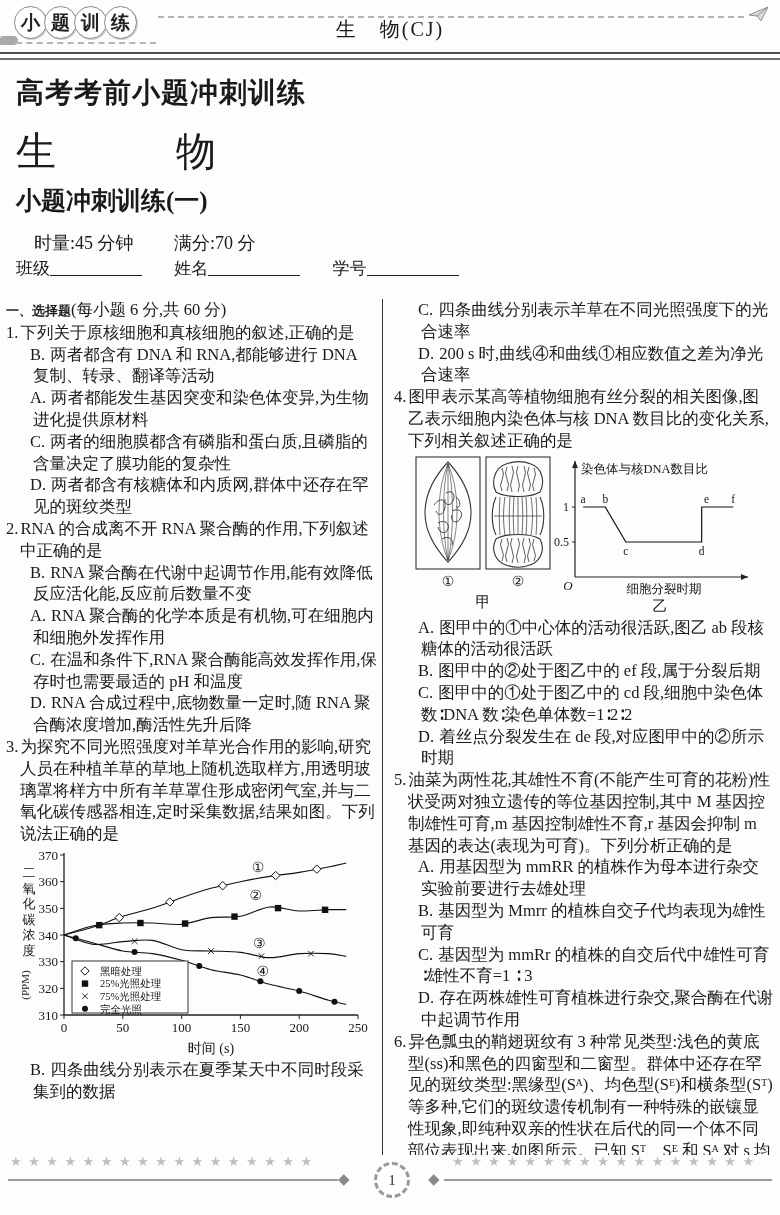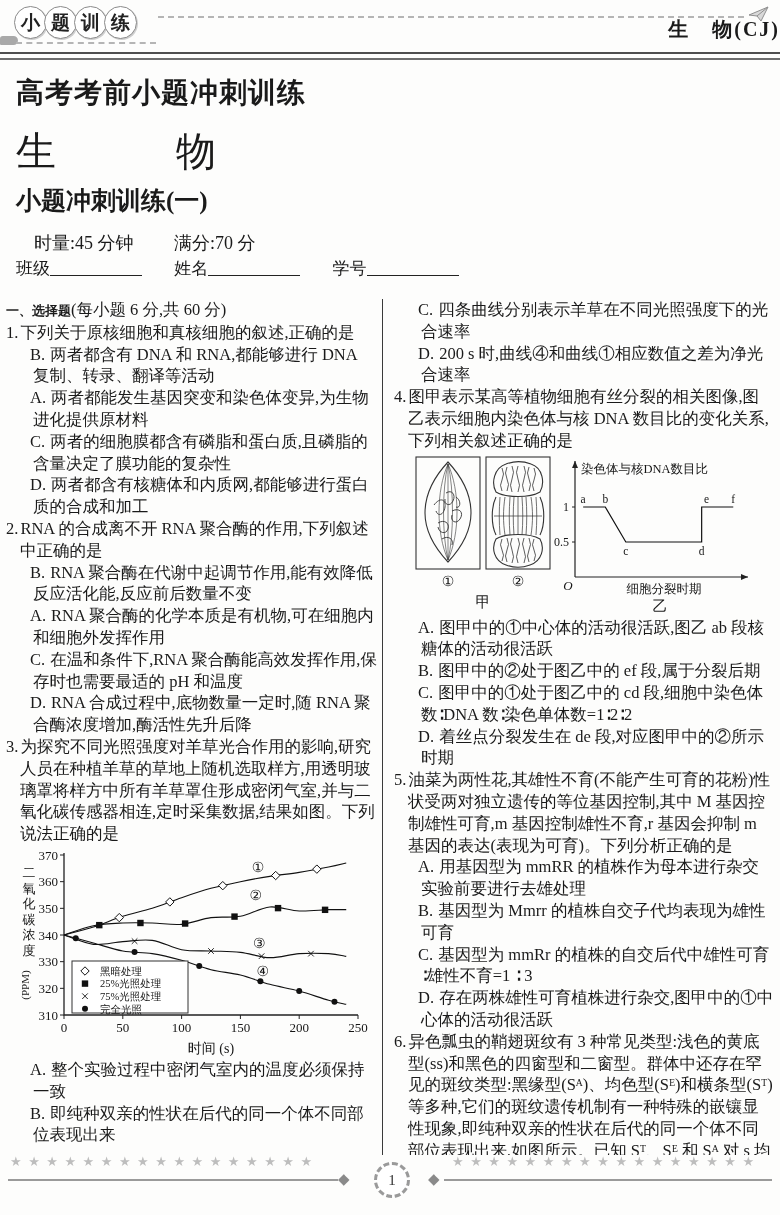--- a/index.html
+++ b/index.html
@@ -12,22 +12,22 @@
   .logo{position:absolute;left:14px;top:6px;white-space:nowrap;}
   .logo-circle{display:inline-block;width:31px;height:31px;margin-right:-3px;
     border:1.6px solid #8a8a8a;border-radius:50%;background:#fff;text-align:center;
     line-height:31px;font-size:19px;font-weight:bold;color:#222;
     box-shadow:1px 1px 0 #cfcfcf;}
   .dashline{position:absolute;top:16px;left:158px;width:586px;border-top:2px dashed #b5b5b5;}
   .dashline2{position:absolute;top:42px;left:16px;width:140px;border-top:2px dashed #b5b5b5;}
   .thumb-blob{position:absolute;left:0;top:36px;width:18px;height:9px;background:#a9a9a9;
     border-radius:5px 8px 8px 2px;}
   .plane{position:absolute;right:8px;top:6px;}
-  .subject-line{position:absolute;left:0;top:16px;width:100%;text-align:right;
-    font-size:20px;font-weight:bold;letter-spacing:2px;white-space:pre;}
+  .subject-line{position:absolute;left:0;top:16px;width:100%;text-align:center;
+    font-size:20px;font-weight:normal;letter-spacing:2px;white-space:pre;}
   .double-rule{position:absolute;left:0;top:52px;width:780px;height:4px;
     border-top:2.5px solid #4e4e4e;border-bottom:2px solid #6d6d6d;}
 
   
   .centered{position:absolute;left:16px;width:100%;text-align:left;}
   #main-title{top:74px;font-size:28px;font-weight:bold;letter-spacing:1px;}
   #subject-title{top:124px;font-size:40px;font-weight:normal;white-space:pre;}
   #subtitle{top:184px;font-size:25px;font-weight:bold;}
   #exam-meta{top:231px;font-size:18px;}
   #exam-meta span{margin:0 18px;}
@@ -105,21 +105,21 @@
 
   <div id="columns">
 
     <div id="col-left">
       <div class="sec-head"><b>一、选择题</b><span>(每小题 6 分,共 60 分)</span></div>
 
       <div class="stem"><span class="qnum">1.</span><span>下列关于原核细胞和真核细胞的叙述,正确的是</span></div>
       <div class="opt"><span class="opt-label">B.</span><span>两者都含有 DNA 和 RNA,都能够进行 DNA 复制、转录、翻译等活动</span></div>
       <div class="opt"><span class="opt-label">A.</span><span>两者都能发生基因突变和染色体变异,为生物进化提供原材料</span></div>
       <div class="opt"><span class="opt-label">C.</span><span>两者的细胞膜都含有磷脂和蛋白质,且磷脂的含量决定了膜功能的复杂性</span></div>
-      <div class="opt"><span class="opt-label">D.</span><span>两者都含有核糖体和内质网,都能够进行蛋白质的合成和加工</span></div>
+      <div class="opt"><span class="opt-label">D.</span><span>两者都含有核糖体和内质网,群体中还存在罕见的斑纹类型</span></div>
 
       <div class="stem"><span class="qnum">2.</span><span>RNA 的合成离不开 RNA 聚合酶的作用,下列叙述中正确的是</span></div>
       <div class="opt"><span class="opt-label">B.</span><span>RNA 聚合酶在代谢中起调节作用,能有效降低反应活化能,反应前后数量不变</span></div>
       <div class="opt"><span class="opt-label">A.</span><span>RNA 聚合酶的化学本质是有机物,可在细胞内和细胞外发挥作用</span></div>
       <div class="opt"><span class="opt-label">C.</span><span>在温和条件下,RNA 聚合酶能高效发挥作用,保存时也需要最适的 pH 和温度</span></div>
       <div class="opt"><span class="opt-label">D.</span><span>RNA 合成过程中,底物数量一定时,随 RNA 聚合酶浓度增加,酶活性先升后降</span></div>
 
       <div class="stem"><span class="qnum">3.</span><span>为探究不同光照强度对羊草光合作用的影响,研究人员在种植羊草的草地上随机选取样方,用透明玻璃罩将样方中所有羊草罩住形成密闭气室,并与二氧化碳传感器相连,定时采集数据,结果如图。下列说法正确的是</span></div>
 
       <svg id="co2-chart" width="352" height="212" viewBox="0 0 352 212">
@@ -191,22 +191,21 @@
           <text x="82" y="127.8" font-size="10.5">黑暗处理</text>
           <rect x="63.8" y="133.4" width="6.4" height="6.4" fill="#111"></rect>
           <text x="82" y="140.4" font-size="10.5">25%光照处理</text>
           <line x1="64.2" y1="146.39999999999998" x2="69.8" y2="152" stroke="#111" stroke-width="0.9"></line>
           <line x1="64.2" y1="152" x2="69.8" y2="146.39999999999998" stroke="#111" stroke-width="0.9"></line>
           <text x="82" y="153" font-size="10.5">75%光照处理</text>
           <circle cx="67" cy="161.8" r="3" fill="#111"></circle>
           <text x="82" y="165.60000000000002" font-size="10.5">完全光照</text>
         </svg>
 
-      <div class="opt"><span class="opt-label">A.</span><span>整个实验过程中密闭气室内的温度必须保持一致</span></div>
-      <div class="opt"><span class="opt-label">B.</span><span>即纯种双亲的性状在后代的同一个体不同部位表现出来</span></div>
+      <div class="opt"><span class="opt-label">B.</span><span>四条曲线分别表示在夏季某天中不同时段采集到的数据</span></div>
     </div>
 
     <div id="col-right">
       <div class="opt"><span class="opt-label">C.</span><span>四条曲线分别表示羊草在不同光照强度下的光合速率</span></div>
       <div class="opt"><span class="opt-label">D.</span><span>200 s 时,曲线④和曲线①相应数值之差为净光合速率</span></div>
 
       <div class="stem"><span class="qnum">4.</span><span>图甲表示某高等植物细胞有丝分裂的相关图像,图乙表示细胞内染色体与核 DNA 数目比的变化关系,下列相关叙述正确的是</span></div>
 
       <svg id="mitosis-figure" width="344" height="160" viewBox="0 0 344 160">
         <g stroke="#333" fill="none" stroke-width="1.1">
@@ -293,21 +292,21 @@
 
       <div class="opt"><span class="opt-label">A.</span><span>图甲中的①中心体的活动很活跃,图乙 ab 段核糖体的活动很活跃</span></div>
       <div class="opt"><span class="opt-label">B.</span><span>图甲中的②处于图乙中的 ef 段,属于分裂后期</span></div>
       <div class="opt"><span class="opt-label">C.</span><span>图甲中的①处于图乙中的 cd 段,细胞中染色体数∶DNA 数∶染色单体数=1∶2∶2</span></div>
       <div class="opt"><span class="opt-label">D.</span><span>着丝点分裂发生在 de 段,对应图甲中的②所示时期</span></div>
 
       <div class="stem"><span class="qnum">5.</span><span>油菜为两性花,其雄性不育(不能产生可育的花粉)性状受两对独立遗传的等位基因控制,其中 M 基因控制雄性可育,m 基因控制雄性不育,r 基因会抑制 m 基因的表达(表现为可育)。下列分析正确的是</span></div>
       <div class="opt"><span class="opt-label">A.</span><span>用基因型为 mmRR 的植株作为母本进行杂交实验前要进行去雄处理</span></div>
       <div class="opt"><span class="opt-label">B.</span><span>基因型为 Mmrr 的植株自交子代均表现为雄性可育</span></div>
       <div class="opt"><span class="opt-label">C.</span><span>基因型为 mmRr 的植株的自交后代中雄性可育∶雄性不育=1 ∶ 3</span></div>
-      <div class="opt"><span class="opt-label">D.</span><span>存在两株雄性可育植株进行杂交,图甲中的①中心体的活动很活跃</span></div>
+      <div class="opt"><span class="opt-label">D.</span><span>存在两株雄性可育植株进行杂交,聚合酶在代谢中起调节作用</span></div>
 
       <div class="stem"><span class="qnum">6.</span><span>异色瓢虫的鞘翅斑纹有 3 种常见类型:浅色的黄底型(ss)和黑色的四窗型和二窗型。群体中还存在罕见的斑纹类型:黑缘型(Sᴬ)、均色型(Sᴱ)和横条型(Sᵀ)等多种,它们的斑纹遗传机制有一种特殊的嵌镶显性现象,即纯种双亲的性状在后代的同一个体不同部位表现出来,如图所示。已知 Sᵀ、Sᴱ 和 Sᴬ 对 s 均为显性,</span></div>
     </div>
   </div>
 
   <div id="footer">
     <div id="stars-left" class="stars">★★★★★★★★★★★★★★★★★</div>
     <div id="line-left" class="foot-line"></div>
     <span id="diamond-left" class="diamond">◆</span>
     <div id="page-circle">1</div>

